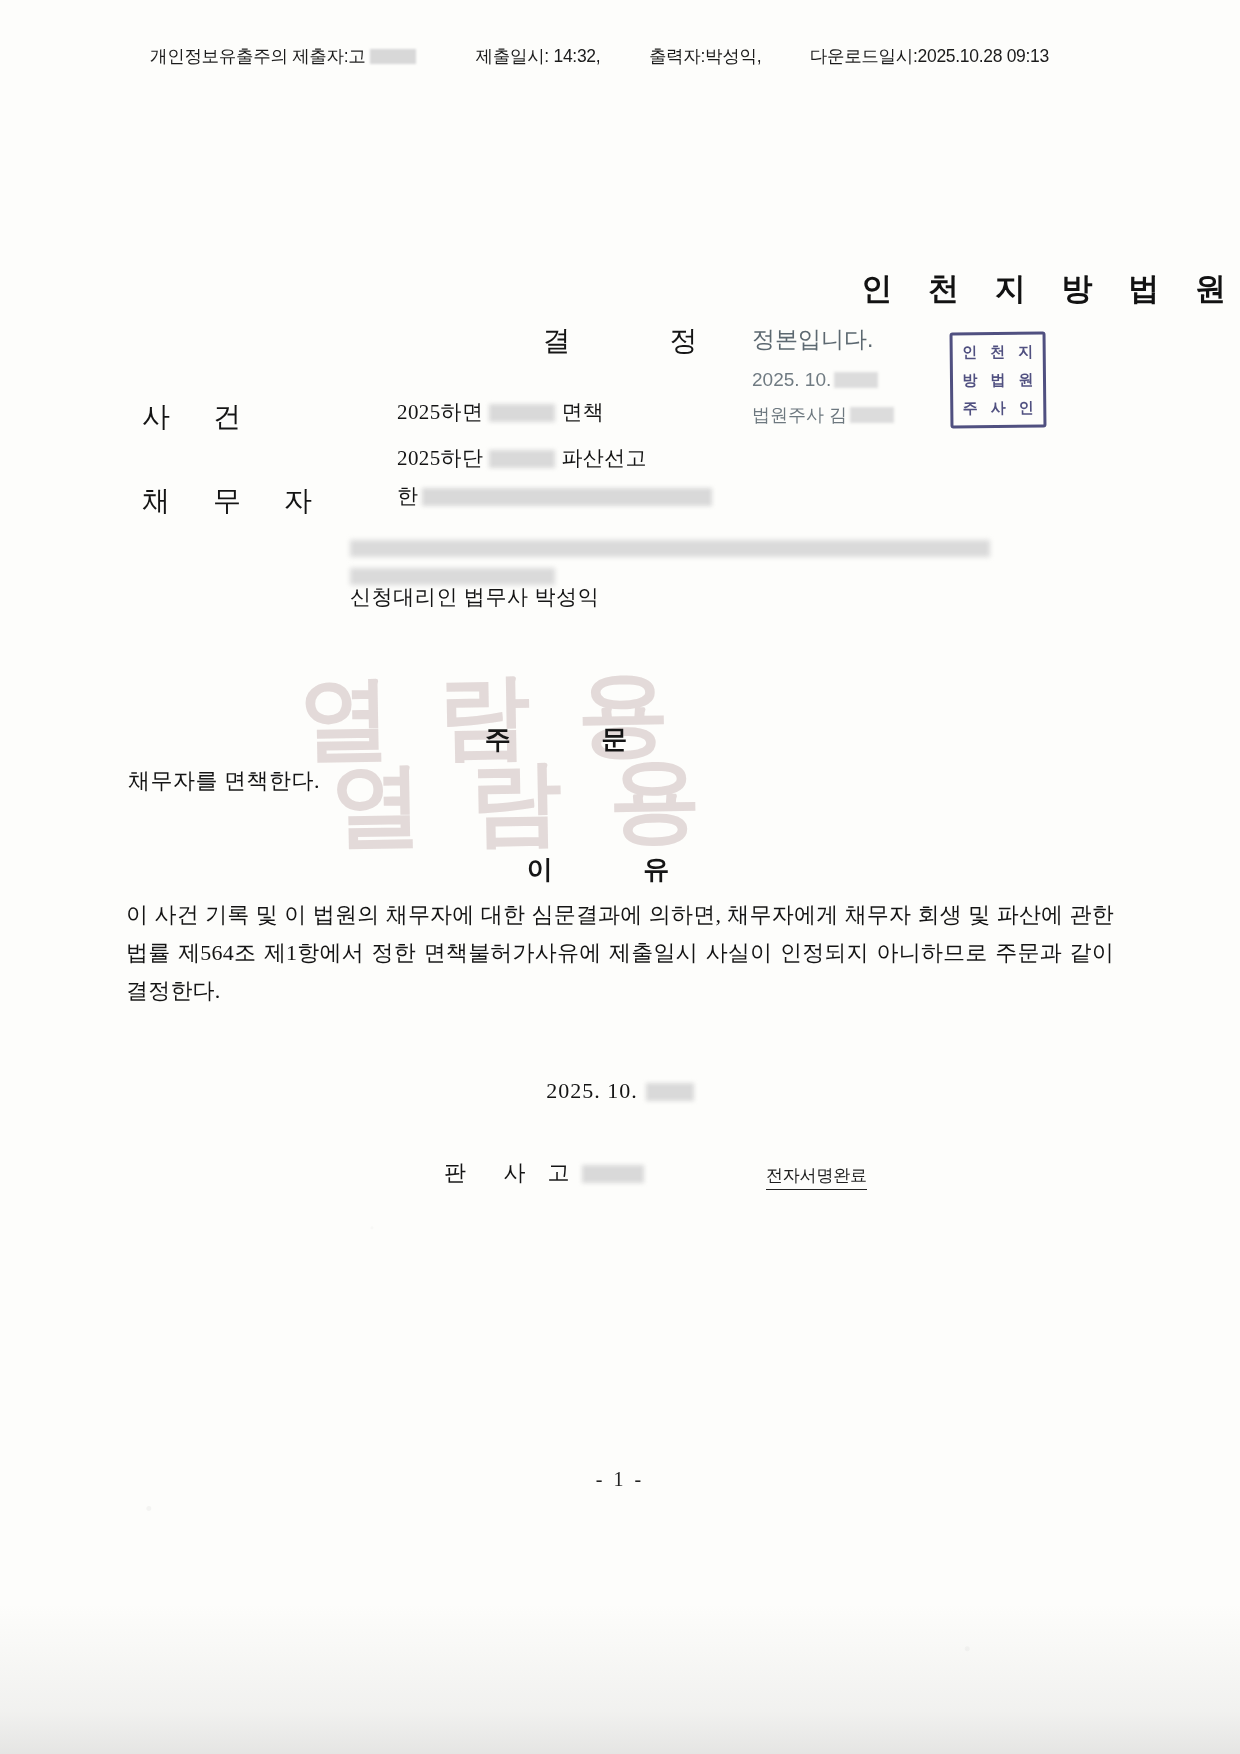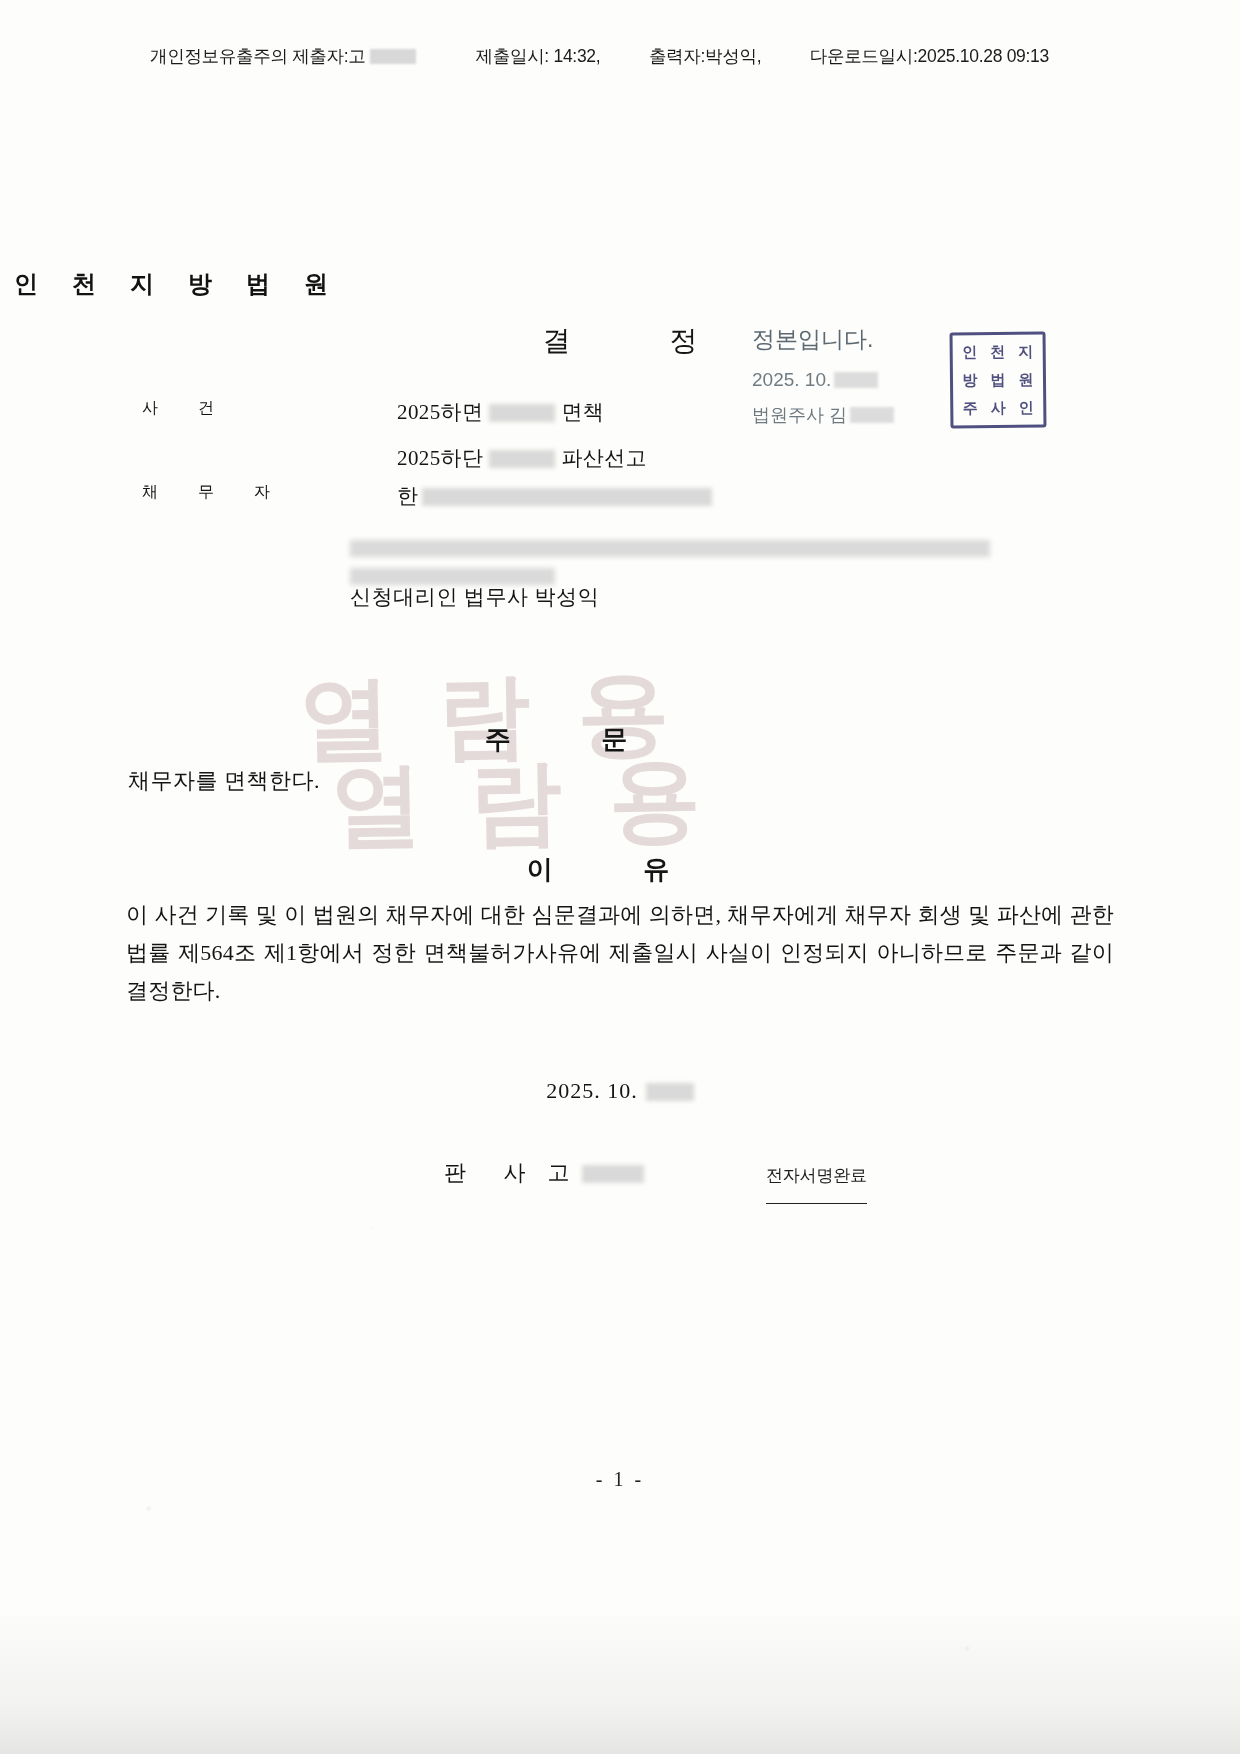--- a/index.html
+++ b/index.html
@@ -57,24 +57,24 @@
   }
   .print-header .seg { margin-right: 2px; margin-left: 42px; }
   .print-header .gap { display:inline-block; width: 16px; }
 
   
   .court-title {
     position: absolute;
     top: 268px;
     left: 0;
     width: 1240px;
-    text-align: left;
+    text-align: right;
     font-family: "Liberation Serif", serif;
     font-weight: bold;
-    font-size: 24px;
+    font-size: 31px;
     letter-spacing: 14px;
     text-indent: 14px;
     color: #121212;
   }
   .doc-kind {
     position: absolute;
     top: 322px;
     left: 0;
     width: 1240px;
     text-align: center;
@@ -128,21 +128,21 @@
     line-height: 1;
     padding: 3px;
     box-sizing: border-box;
     transform: rotate(-0.6deg);
   }
   .seal span { display:block; }
 
   
   .field-label {
     position: absolute;
-    font-size: 16px;
+    font-size: 28px;
     letter-spacing: 18px;
     color: #141414;
     font-weight: 500;
   }
   .field-value {
     position: absolute;
     font-size: 21px;
     color: #141414;
     letter-spacing: 0.4px;
     margin-left: 45px;
@@ -255,21 +255,21 @@
   }
   .judge .lab { letter-spacing: 16px; }
   .esign {
     position: absolute;
     top: 1164px;
     left: 766px;
     font-family: "Liberation Sans", sans-serif;
     font-size: 17px;
     color: #1d1d1d;
     border-bottom: 1.6px solid #222;
-    padding-bottom: 16px;
+    padding-bottom: 2px;
     letter-spacing: -0.2px;
     text-align: center;
   }
 
   .page-number {
     position: absolute;
     top: 1468px;
     left: 0;
     width: 1240px;
     text-align: center;

